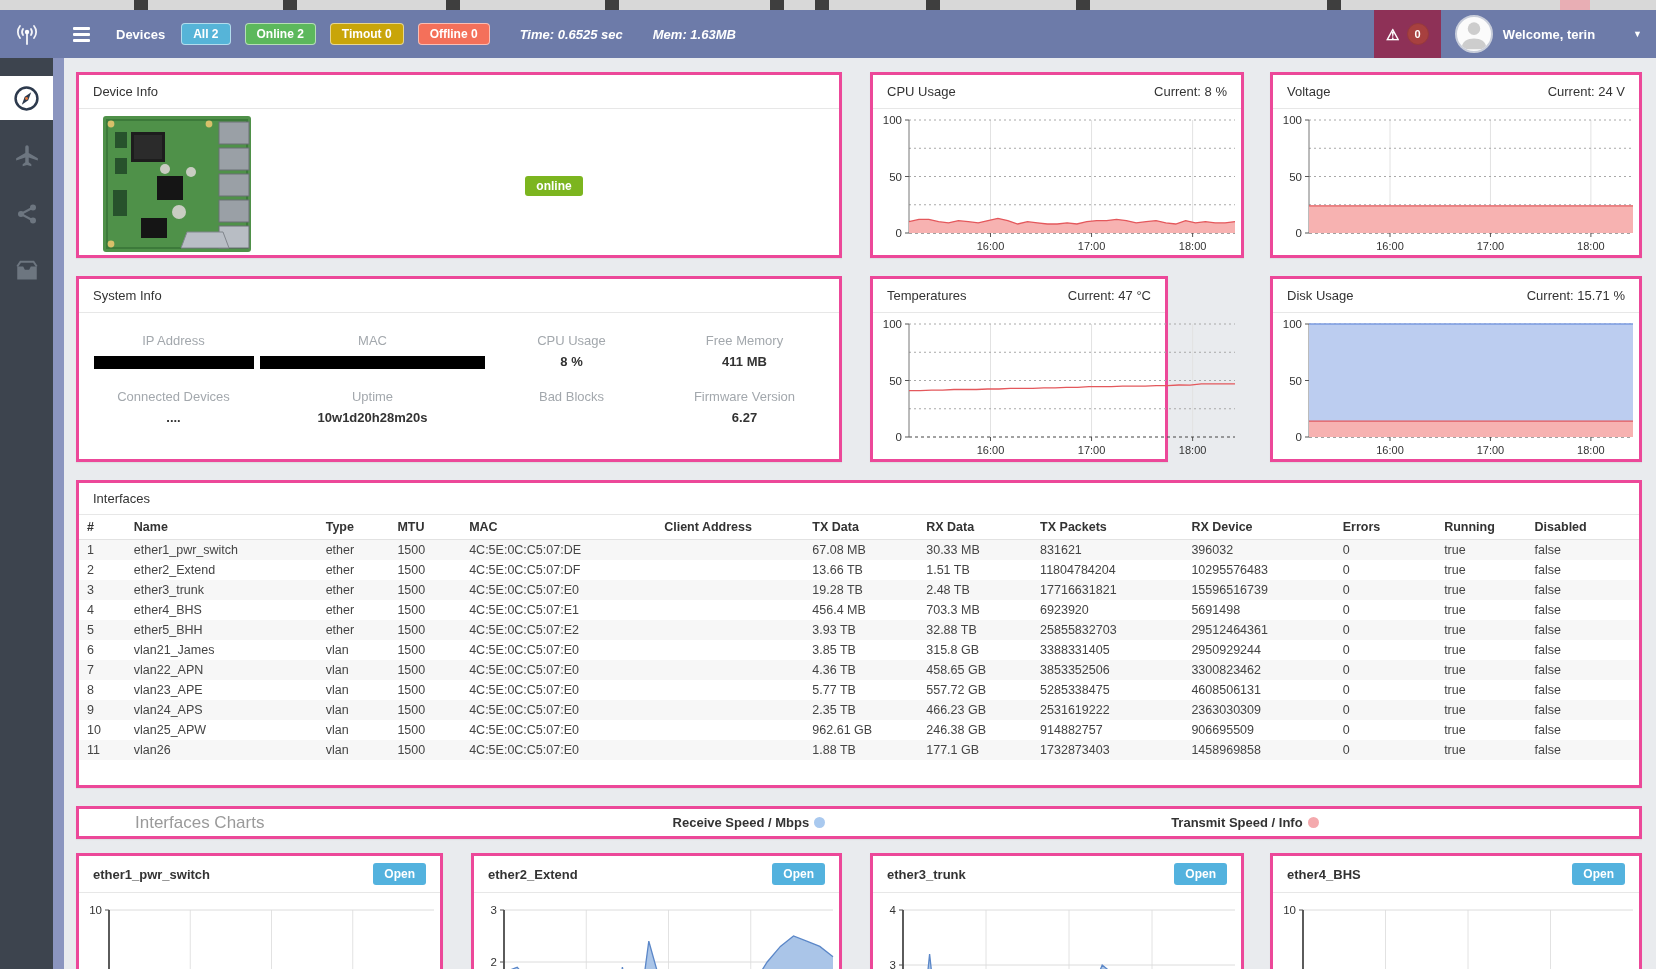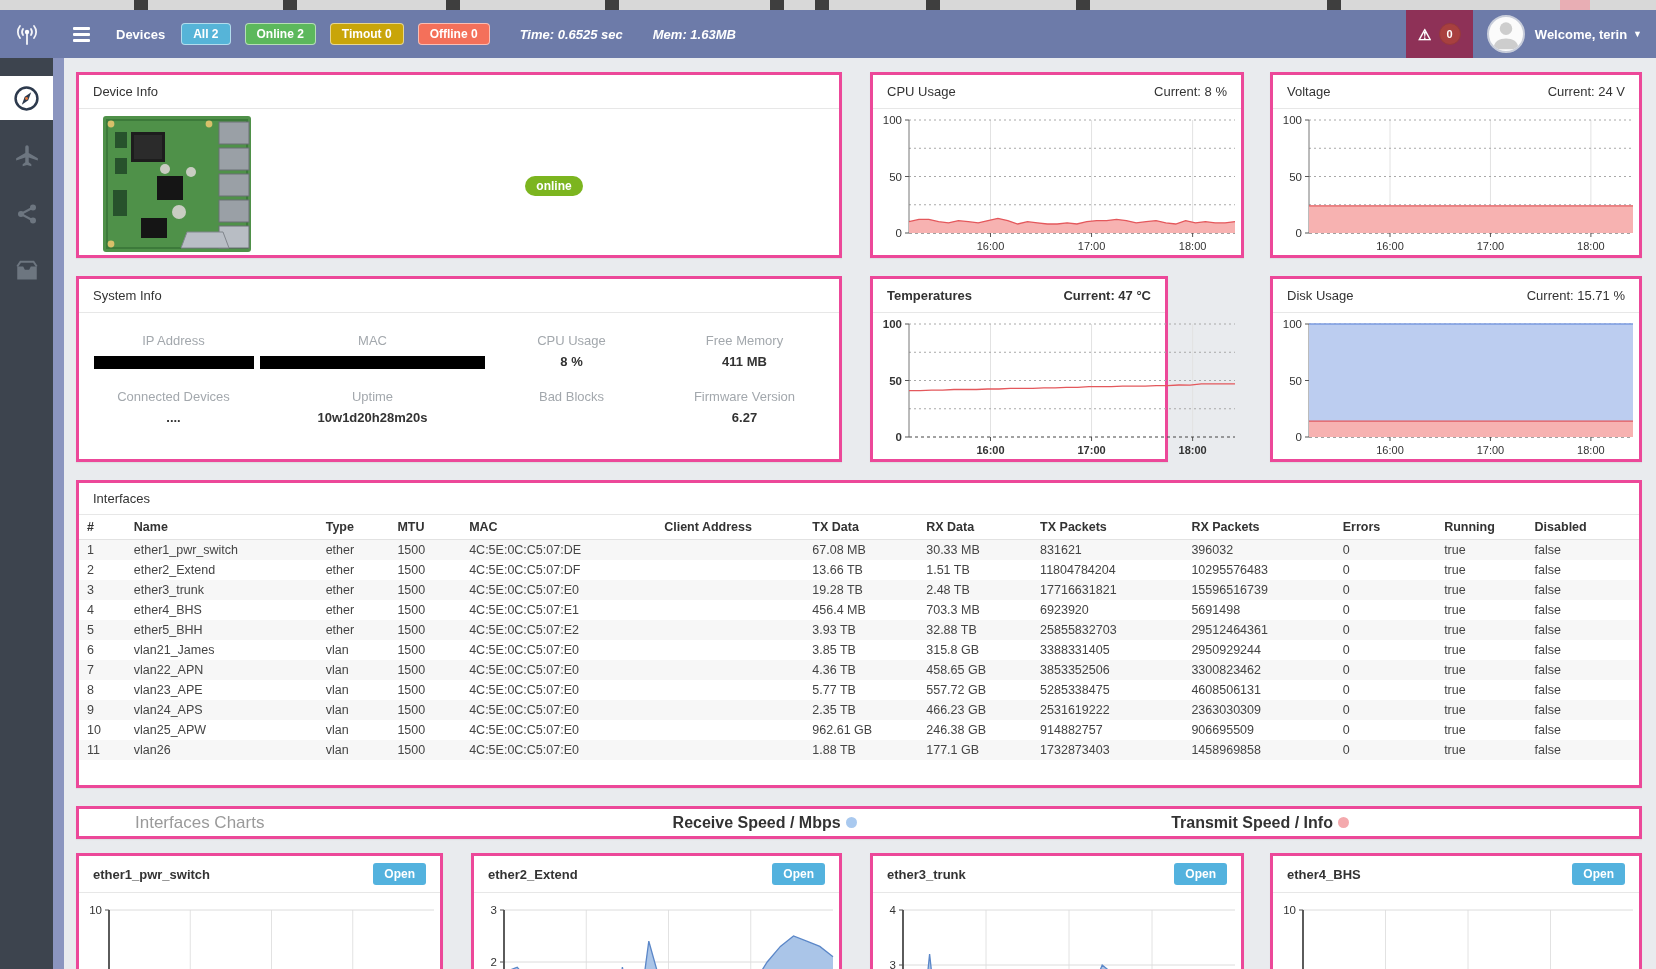--- a/index.html
+++ b/index.html
@@ -22,67 +22,67 @@
          border:1px solid rgba(255,255,255,.55);cursor:pointer;}
   .nav-stat{margin-left:30px;font-style:italic;}
   .nav-right{margin-left:auto;display:flex;align-items:center;height:48px;}
   .alert-box{width:67px;height:48px;background:#8e3157;display:flex;align-items:center;
              justify-content:center;gap:7px;cursor:pointer;}
   .warn-glyph{font-size:15px;line-height:1;}
   .alert-count{width:22px;height:22px;border-radius:50%;background:#a8403f;border:1px solid #97393c;
                display:flex;align-items:center;justify-content:center;font-size:11px;}
   .avatar{width:38px;height:38px;border-radius:50%;background:#fbfbfb;border:2px solid #c8cdda;
           margin-left:14px;overflow:hidden;cursor:pointer;}
-  .welcome{margin-left:10px;margin-right:14px;cursor:pointer;display:flex;align-items:center;}
+  .welcome{margin-left:10px;margin-right:14px;cursor:pointer;display:flex;align-items:center;gap:32px;}
   .caret{font-size:9px;margin-left:6px;}
   
   .sidebar{position:absolute;left:0;top:58px;width:53px;height:911px;background:#3d444e;}
   .accent{position:absolute;left:53px;top:58px;width:11px;height:911px;background:#8b95bf;}
   .side-item{width:53px;height:44px;display:flex;align-items:center;justify-content:center;cursor:pointer;}
   .side-item.active{background:#fff;margin-top:18px;}
   .side-item:not(.active){margin-top:14px;}
   
   .card{position:absolute;background:#fff;border:3px solid #ec4899;box-shadow:0 1px 1px rgba(0,0,0,.05);}
   .card-head{height:34px;display:flex;align-items:center;justify-content:space-between;
              padding:0 14px;border-bottom:1px solid #e7e7e7;font-size:13px;color:#333;}
   .c-device{left:76px;top:72px;width:766px;height:186px;}
   .c-cpu{left:870px;top:72px;width:374px;height:186px;}
   .c-volt{left:1270px;top:72px;width:372px;height:186px;}
   .c-sys{left:76px;top:276px;width:766px;height:186px;}
-  .c-temp{left:870px;top:276px;width:298px;height:186px;font-weight:bold;}
+  .c-temp{left:870px;top:276px;width:298px;height:186px;}
   .c-disk{left:1270px;top:276px;width:372px;height:186px;}
   .c-table{left:76px;top:480px;width:1566px;height:308px;}
   .c-legend{left:76px;top:806px;width:1566px;height:33px;padding-left:26px;}
   .c-if1{left:76px;top:853px;width:367px;height:330px;}
   .c-if2{left:471px;top:853px;width:371px;height:330px;}
   .c-if3{left:870px;top:853px;width:374px;height:330px;}
   .c-if4{left:1270px;top:853px;width:372px;height:330px;}
   
   .device-body{display:flex;align-items:center;height:150px;}
   .pcb{margin-left:22px;flex:0 0 auto;}
   .device-center{flex:1;display:flex;flex-direction:column;align-items:center;margin-top:-6px;}
   .device-title{font-size:28px;font-weight:300;color:#565656;letter-spacing:.5px;}
   .online-badge{margin-top:9px;background:#7cb51f;color:#fff;font-size:12px;font-weight:bold;
-                padding:3px 11px;border-radius:10px;}
+                padding:3px 11px;border-radius:3px;}
   
   .sys-grid{display:grid;grid-template-columns:repeat(4,1fr);row-gap:20px;padding:20px 8px 0 8px;}
   .sys-cell{text-align:center;}
   .sys-label{color:#a3a8ad;font-size:13px;margin-bottom:6px;}
   .sys-value{color:#333;font-size:13px;font-weight:bold;min-height:15px;}
   .redact{display:inline-block;height:13px;background:#000;vertical-align:middle;}
   
   .tbl-title{height:32px;line-height:32px;padding:0 14px;font-size:13px;border-bottom:1px solid #e7e7e7;}
   table.iftable{width:100%;border-collapse:collapse;font-size:12.5px;table-layout:fixed;}
   table.iftable th{text-align:left;font-weight:bold;color:#333;padding:5px 8px;border-bottom:1px solid #e2e2e2;}
   table.iftable td{color:#444;padding:3px 8px;height:15px;white-space:nowrap;overflow:hidden;}
   table.iftable tbody tr:nth-child(odd){background:#f7f7f7;}
   
   .legend-bar{position:relative;height:100%;display:flex;align-items:center;}
   .legend-title{margin-left:30px;font-size:17px;font-weight:300;color:#9a9a9a;}
-  .legend-item{position:absolute;font-size:16px;font-weight:bold;color:#333;display:flex;align-items:center;}
+  .legend-item{position:absolute;font-size:13px;font-weight:bold;color:#333;display:flex;align-items:center;}
   .legend-receive{left:37%;}
   .legend-transmit{left:69.5%;}
   .dot{display:inline-block;width:11px;height:11px;border-radius:50%;margin-left:5px;}
   .dot-rx{background:#a9c9ef;}
   .dot-tx{background:#f4a9ad;}
   
   .io-head{font-weight:bold;height:37px;}
   .open-btn{background:#53b2de;color:#fff;border:none;border-radius:3px;font-size:12px;
             font-weight:bold;padding:4px 11px;cursor:pointer;font-family:inherit;}
   .chart-wrap{padding-top:2px;}
@@ -419,21 +419,21 @@
           <tr>
             <th>#</th>
             <th>Name</th>
             <th>Type</th>
             <th>MTU</th>
             <th>MAC</th>
             <th>Client Address</th>
             <th>TX Data</th>
             <th>RX Data</th>
             <th>TX Packets</th>
-            <th>RX Packets</th>
+            <th>RX Device</th>
             <th>Errors</th>
             <th>Running</th>
             <th>Disabled</th>
           </tr>
         </thead>
       <tbody>
           <tr>
             <td>1</td>
             <td>ether1_pwr_switch</td>
             <td>ether</td>

